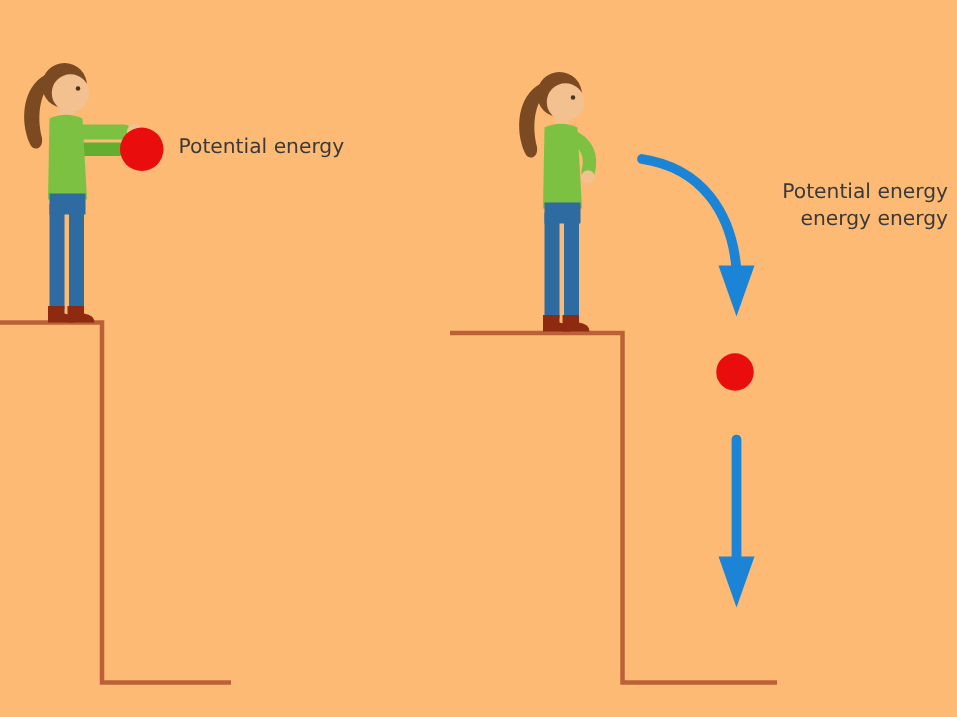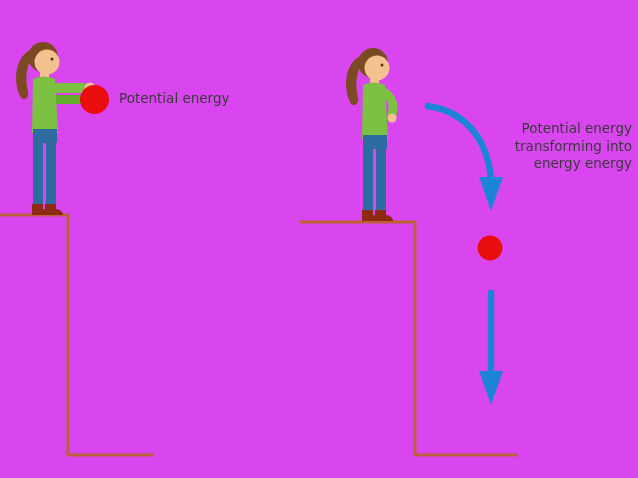--- a/index.html
+++ b/index.html
@@ -4,21 +4,21 @@
 <style>
   html, body { margin: 0; padding: 0; }
   body {
     font-family: "DejaVu Sans", "Liberation Sans", sans-serif;
     background: #ffffff;
   }
   #canvas {
     position: relative;
     width: 638px;
     height: 478px;
-    background: #d946ef;
+    background: #fdba74;
     overflow: hidden;
   }
   .abs { position: absolute; }
   .label {
     color: var(--text, #3a3a3a);
     font-size: 13.5px;
     line-height: 17.5px;
     white-space: nowrap;
   }
   #label-right { text-align: right; }
@@ -98,17 +98,16 @@
     <circle class="skin" cx="60" cy="76" r="4.5"></circle>
     <rect class="pants" x="31" y="93" width="24" height="14"></rect>
     <rect class="pants" x="31" y="100" width="10" height="70"></rect>
     <rect class="pants" x="44" y="100" width="10" height="70"></rect>
     <path class="shoes" d="M30 168 h11 v5 q7 1 7 6 h-18 z"></path>
     <path class="shoes" d="M43 168 h11 v5 q7 1 7 6 h-18 z"></path>
   </svg>
 
   <div class="abs label" id="label-right" style="right:6px;top:120px">
     <div>Potential energy</div>
-    <div>transforming into</div>
     <div>energy energy</div>
   </div>
 
 </div>
 
 </body></html>

